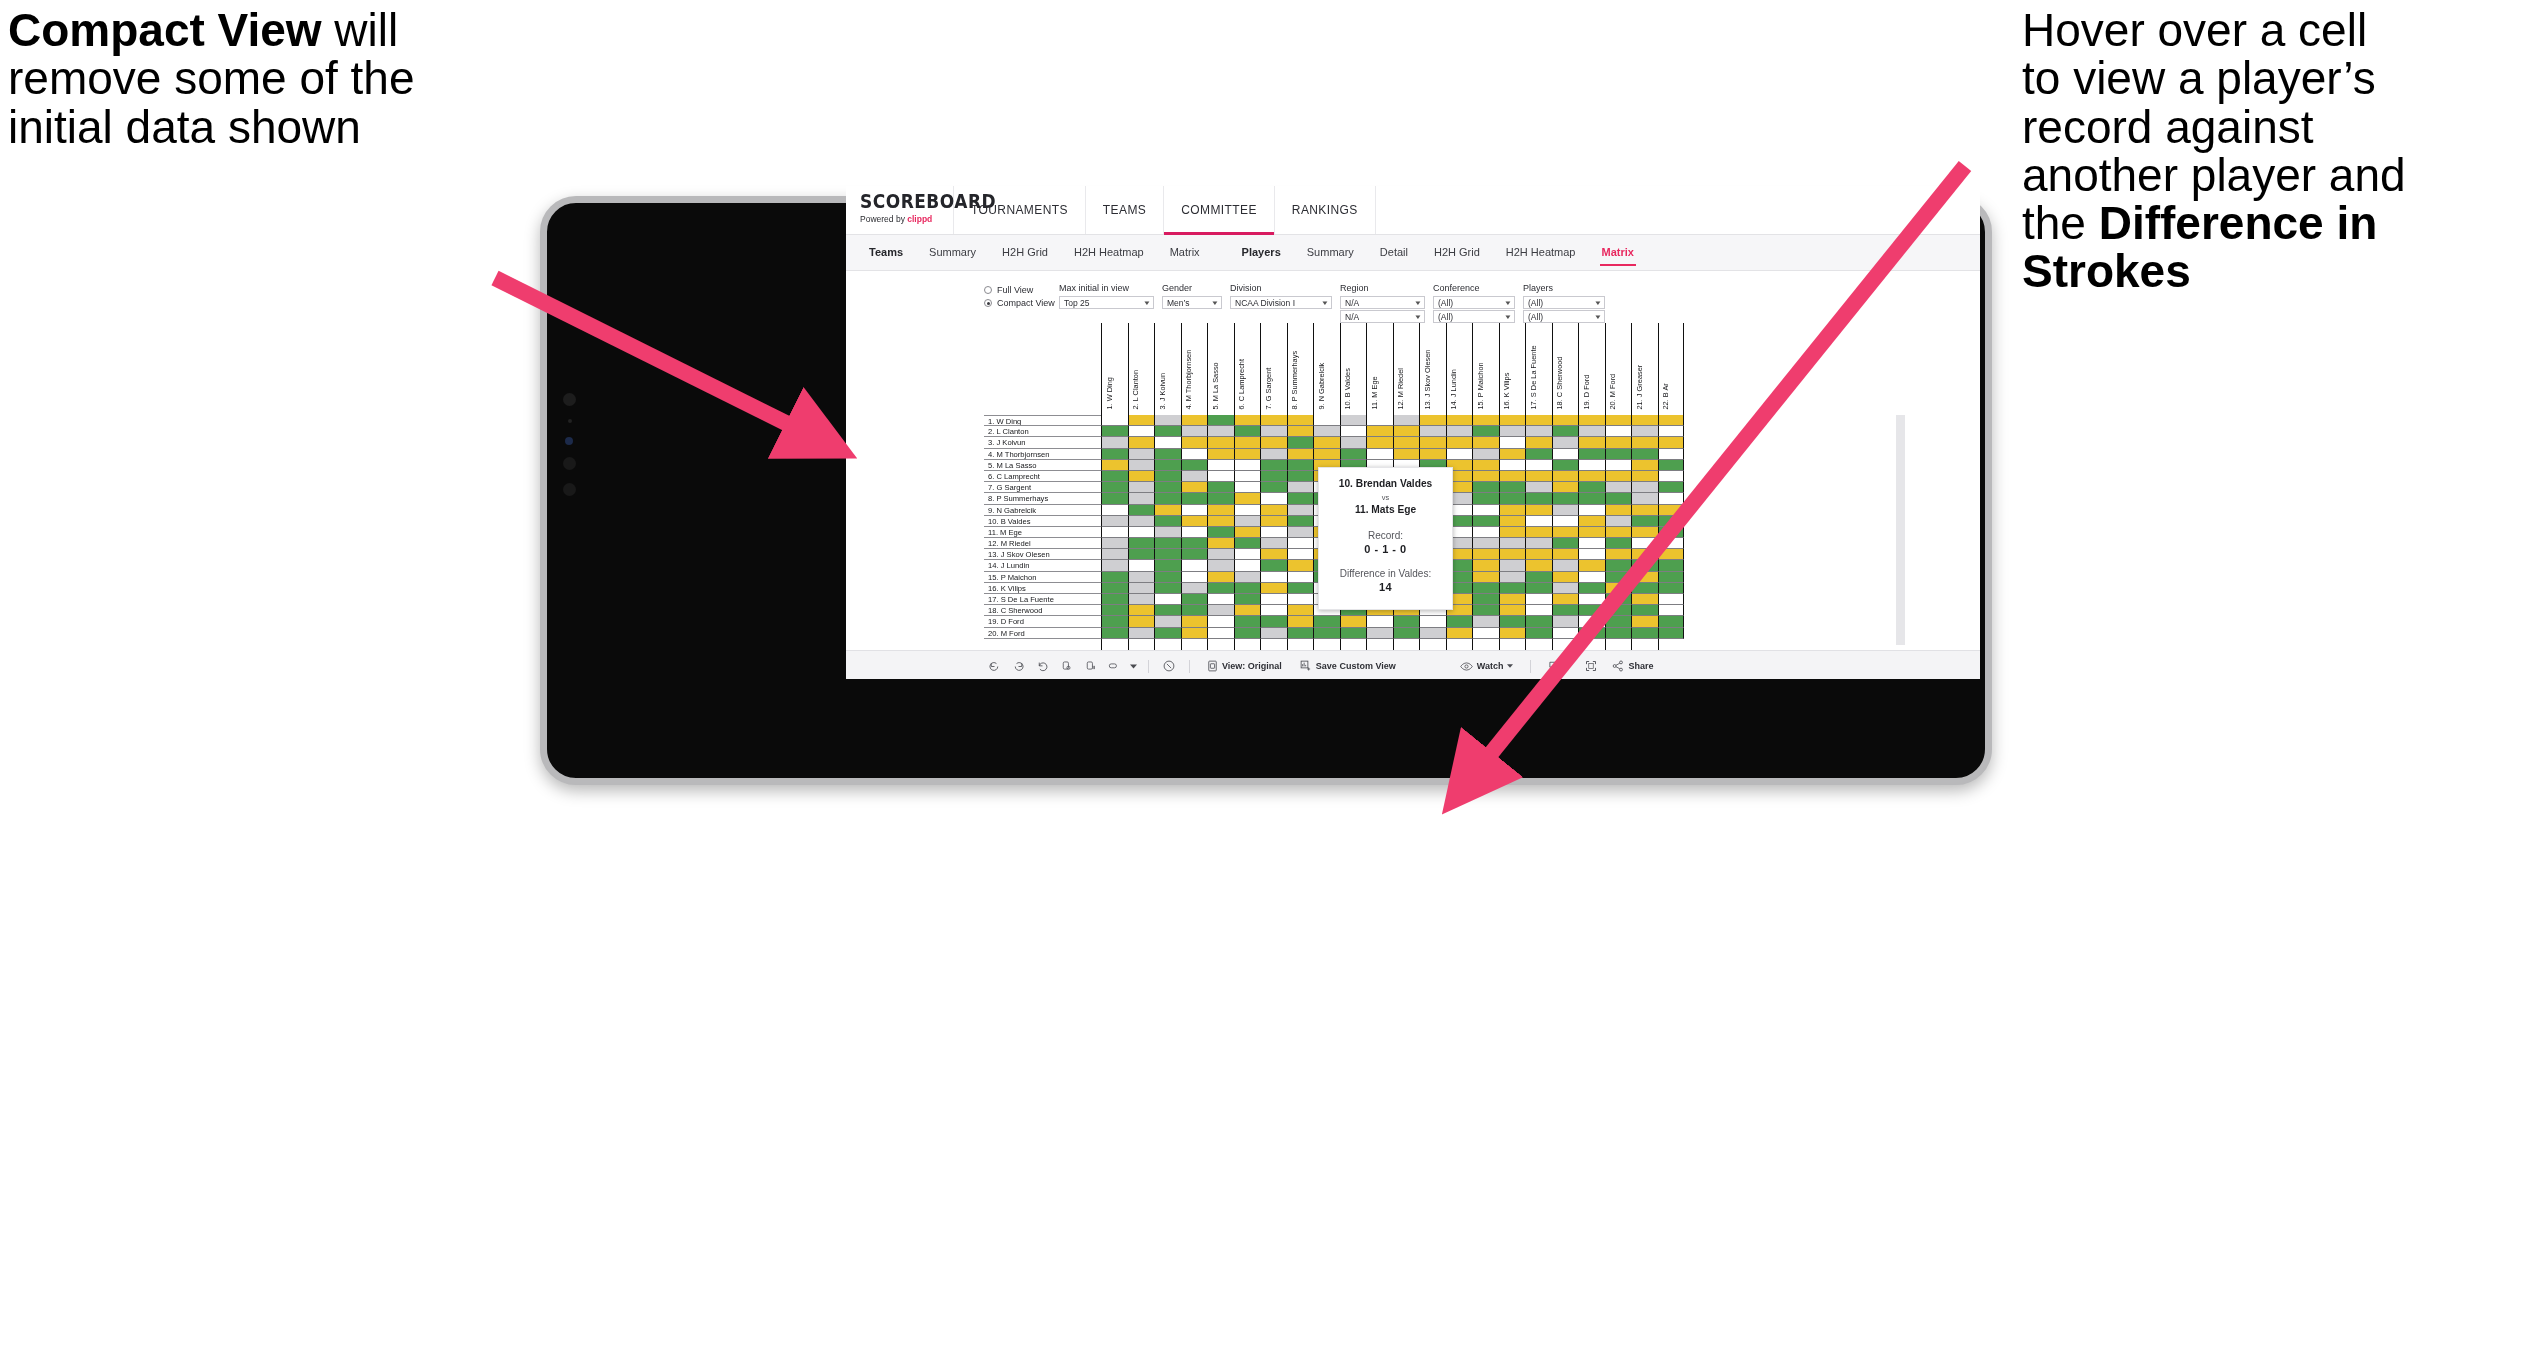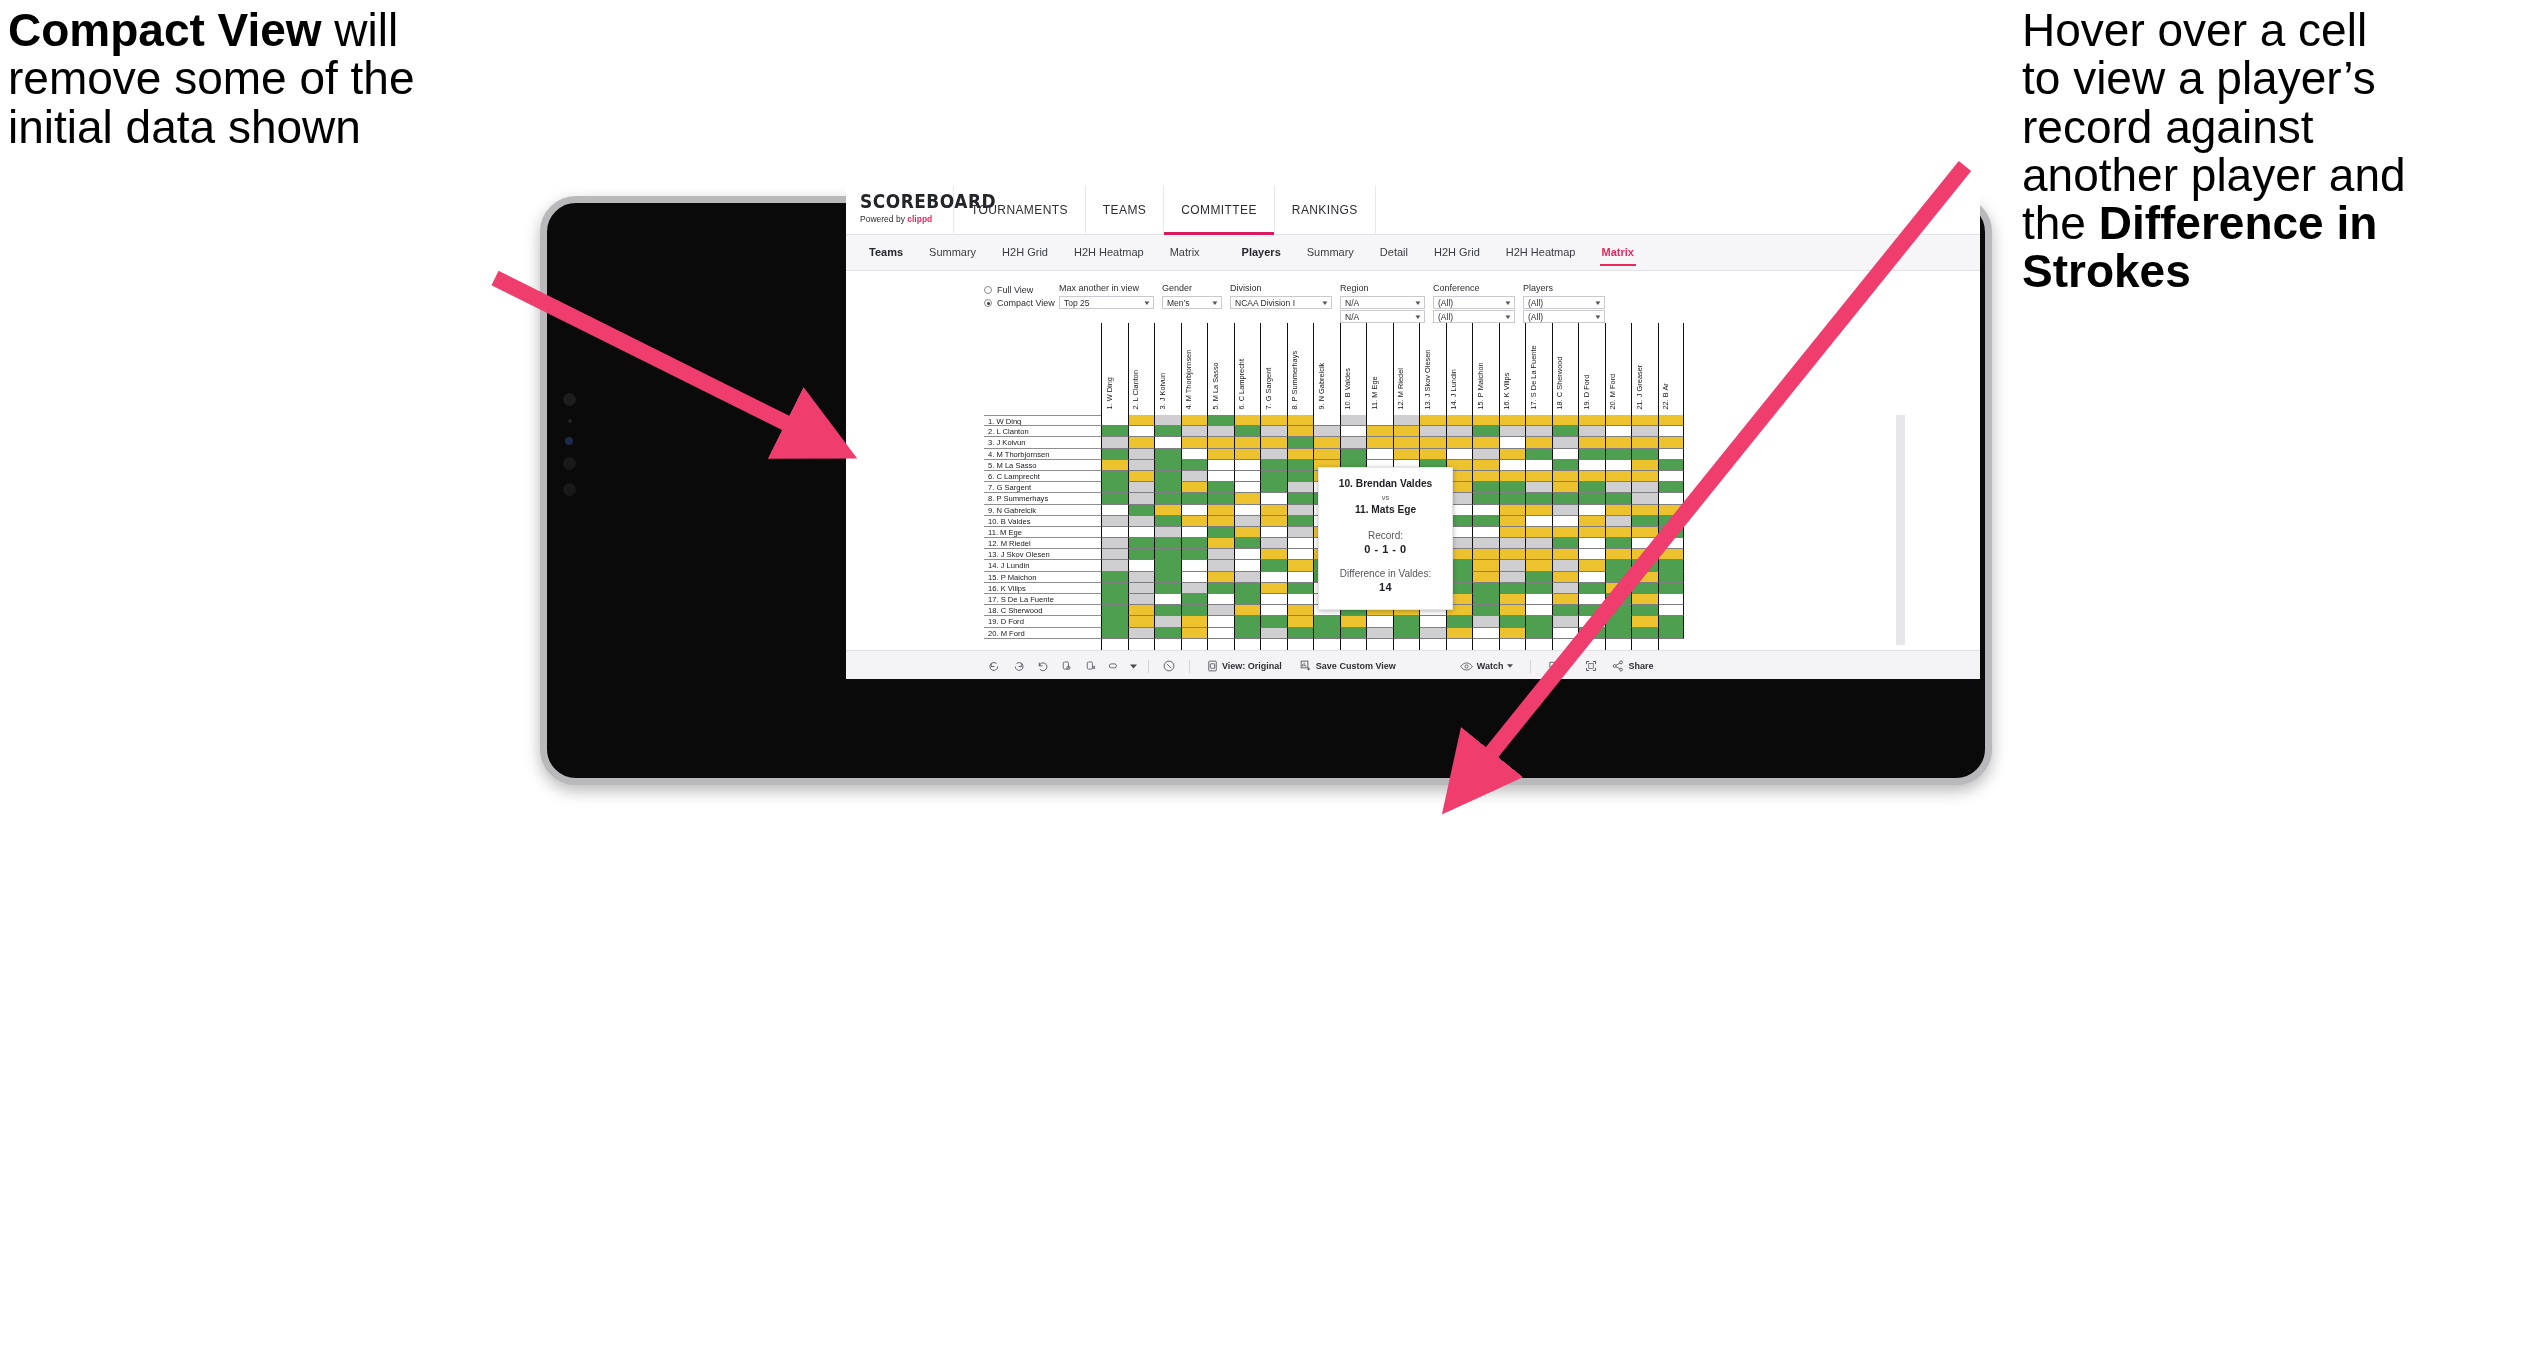--- a/index.html
+++ b/index.html
@@ -236,21 +236,21 @@
             <span class="radio"></span>
             <span>Full View</span>
           </div>
           <div class="radio-row">
             <span class="radio on"></span>
             <span>Compact View</span>
           </div>
         </div>
 
         <div class="fcol">
-          <div class="flabel">Max another in view</div>
+          <div class="flabel">Max initial in view</div>
           <div class="sel-box w-maxp">
             <span>Top 25</span>
             <span class="caret">▼</span>
           </div>
         </div>
 
         <div class="fcol">
           <div class="flabel">Gender</div>
           <div class="sel-box w-gender">
             <span>Men’s</span>

